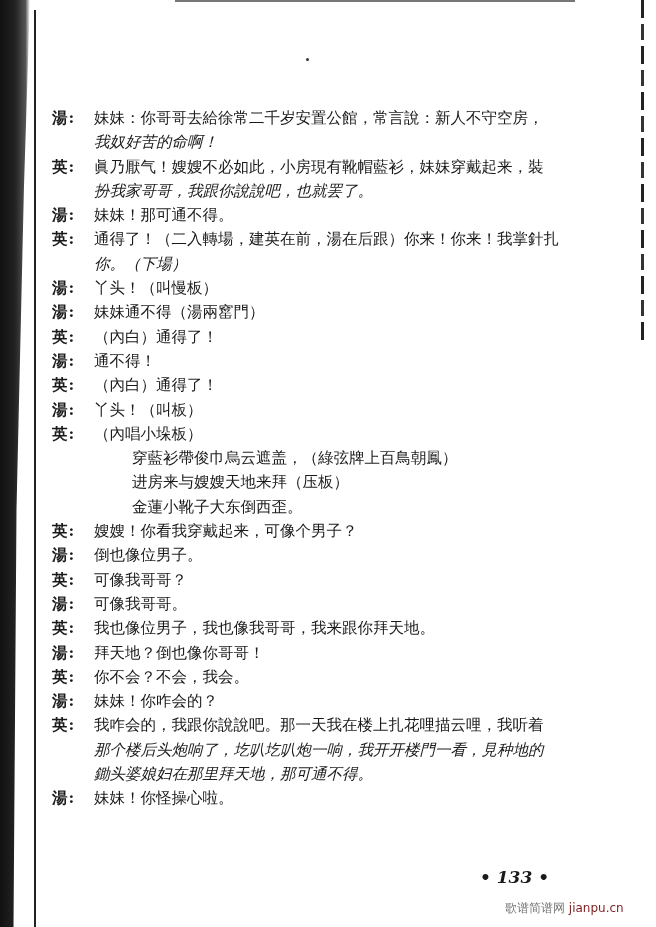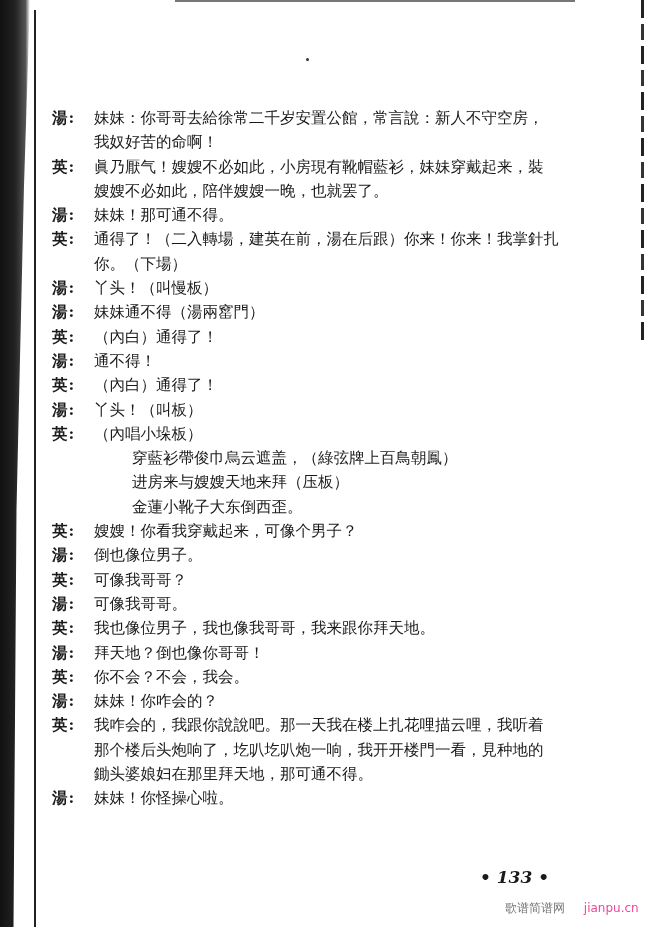--- a/index.html
+++ b/index.html
@@ -27,31 +27,31 @@
   }
   .speck { position:absolute; width:3px; height:3px; background:#333; border-radius:50%; }
   .page {
     position:absolute; left:52px; top:106px; width:550px;
   }
   .line {
     display:flex; font-size:15.5px; line-height:24.3px; white-space:nowrap;
   }
   .speaker { width:42px; flex:none; font-weight:bold; letter-spacing:1px; }
   .text { flex:1; }
-  .cont { padding-left:30px; }
+  .cont { padding-left:30px;font-style:italic; }
   .cont2 { padding-left:80px;align-items:flex-end; }
   .page-number {
     position:absolute; left:480px; top:867px; font-size:17px; font-style:italic; font-weight:bold;
     font-family: "DejaVu Serif", serif;
   }
   .watermark {
     position:absolute; left:505px; top:900px; font-size:12px; color:#777;
     font-family: "DejaVu Sans", sans-serif;
   }
-  .watermark .brand { color:#ec4899;margin-left:15px; }
+  .watermark .brand { color:#7f1d1d; }
 </style>
 </head>
 <body>
 
 <div class="binding"></div>
 <div class="binding-line"></div>
 <div class="top-rule"></div>
 <div class="right-edge"></div>
 <div class="speck" style="left:306px;top:58px;"></div>
 
@@ -62,21 +62,21 @@
     </div>
   <div class="line cont">
       <span class="text" style="padding-left:12px">我奴好苦的命啊！</span>
     </div>
 
   <div class="line">
       <span class="speaker">英:</span>
       <span class="text">眞乃厭气！嫂嫂不必如此，小房現有靴帽藍衫，妹妹穿戴起来，裝</span>
     </div>
   <div class="line cont">
-      <span class="text" style="padding-left:12px">嫂嫂不必如此，陪伴嫂嫂一晚，也就罢了。</span>
+      <span class="text" style="padding-left:12px">扮我家哥哥，我跟你說說吧，也就罢了。</span>
     </div>
 
   <div class="line">
       <span class="speaker">湯:</span>
       <span class="text">妹妹！那可通不得。</span>
     </div>
 
   <div class="line">
       <span class="speaker">英:</span>
       <span class="text">通得了！（二入轉場，建英在前，湯在后跟）你来！你来！我掌針扎</span>

